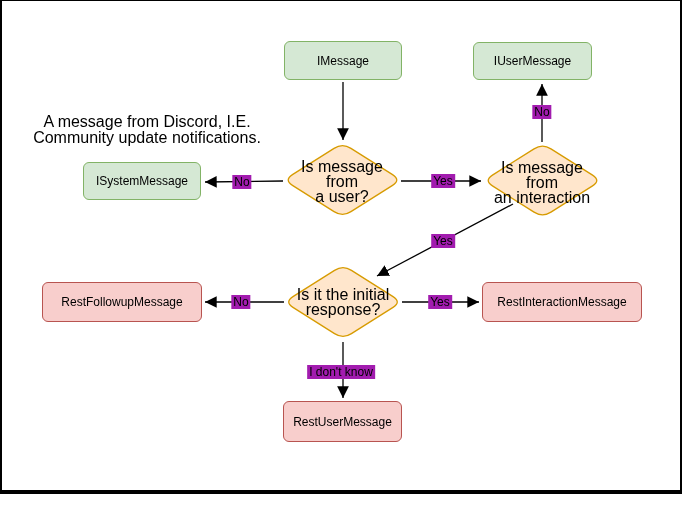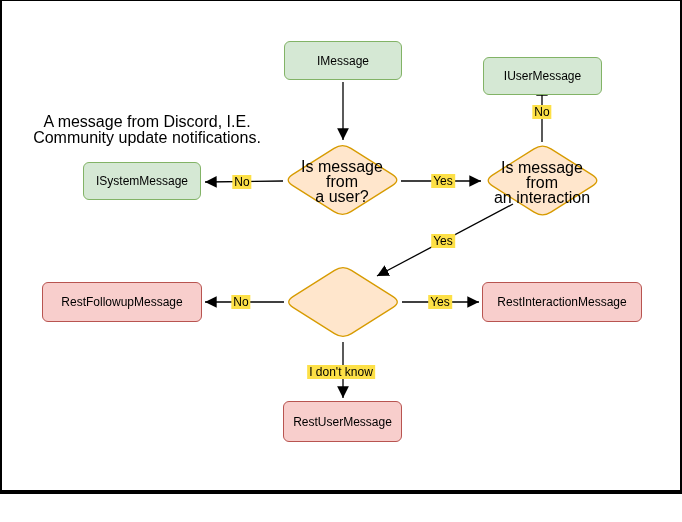--- a/index.html
+++ b/index.html
@@ -45,21 +45,21 @@
     font-size: 16px;
     color: #000000;
     text-align: center;
     line-height: 15px;
     white-space: pre-line;
     pointer-events: none;
   }
   .edge-label {
     position: absolute;
     transform: translate(-50%, -50%);
-    background: #fde047;
+    background: #a21caf;
     padding: 0 2px;
     font-size: 12px;
     color: #000000;
     white-space: nowrap;
   }
   .note {
     position: absolute;
     font-size: 16px;
     color: #000000;
     text-align: center;
@@ -88,36 +88,38 @@
     <line x1="399" y1="180" x2="479" y2="180" stroke="#000" stroke-width="1.3" marker-end="url(#arrow)"></line>
     <line x1="540" y1="141" x2="540" y2="83" stroke="#000" stroke-width="1.3" marker-end="url(#arrow)"></line>
     <line x1="511" y1="203" x2="375" y2="275" stroke="#000" stroke-width="1.3" marker-end="url(#arrow)"></line>
     <line x1="282" y1="301" x2="203" y2="301" stroke="#000" stroke-width="1.3" marker-end="url(#arrow)"></line>
     <line x1="400" y1="301" x2="477" y2="301" stroke="#000" stroke-width="1.3" marker-end="url(#arrow)"></line>
     <line x1="341" y1="341" x2="341" y2="397" stroke="#000" stroke-width="1.3" marker-end="url(#arrow)"></line>
   </svg>
 
   <div class="node green" style="left:282px; top:40px; width:118px; height:39px;">IMessage</div>
 
-  <div class="node green" style="left:481px; top:41px; width:119px; height:38px;margin-top:15px;">IUserMessage</div>
+  <div class="node green" style="left:471px; top:41px; width:119px; height:38px;">IUserMessage</div>
 
   <div class="node red" style="left:40px; top:281px; width:160px; height:40px;">RestFollowupMessage</div>
 
   <div class="node green" style="left:81px; top:161px; width:118px; height:38px;">ISystemMessage</div>
 
   <div class="node red" style="left:480px; top:281px; width:160px; height:40px;">RestInteractionMessage</div>
 
   <div class="node red" style="left:281px; top:400px; width:119px; height:41px;">RestUserMessage</div>
 
   <div class="diamond-label" style="left:340px; top:180px; width:110px;">Is message from
 a user?</div>
 
   <div class="diamond-label" style="left:540px; top:181px; width:110px;">Is message from
 an interaction</div>
 
+  <div class="diamond-label" style="left:341px; top:301px; width:110px;">Is it the initial
+response?</div>
 
   <div class="edge-label" style="left:240px; top:181px;">No</div>
 
   <div class="edge-label" style="left:441px; top:180px;">Yes</div>
 
   <div class="edge-label" style="left:540px; top:111px;">No</div>
 
   <div class="edge-label" style="left:441px; top:240px;">Yes</div>
 
   <div class="edge-label" style="left:239px; top:301px;">No</div>

